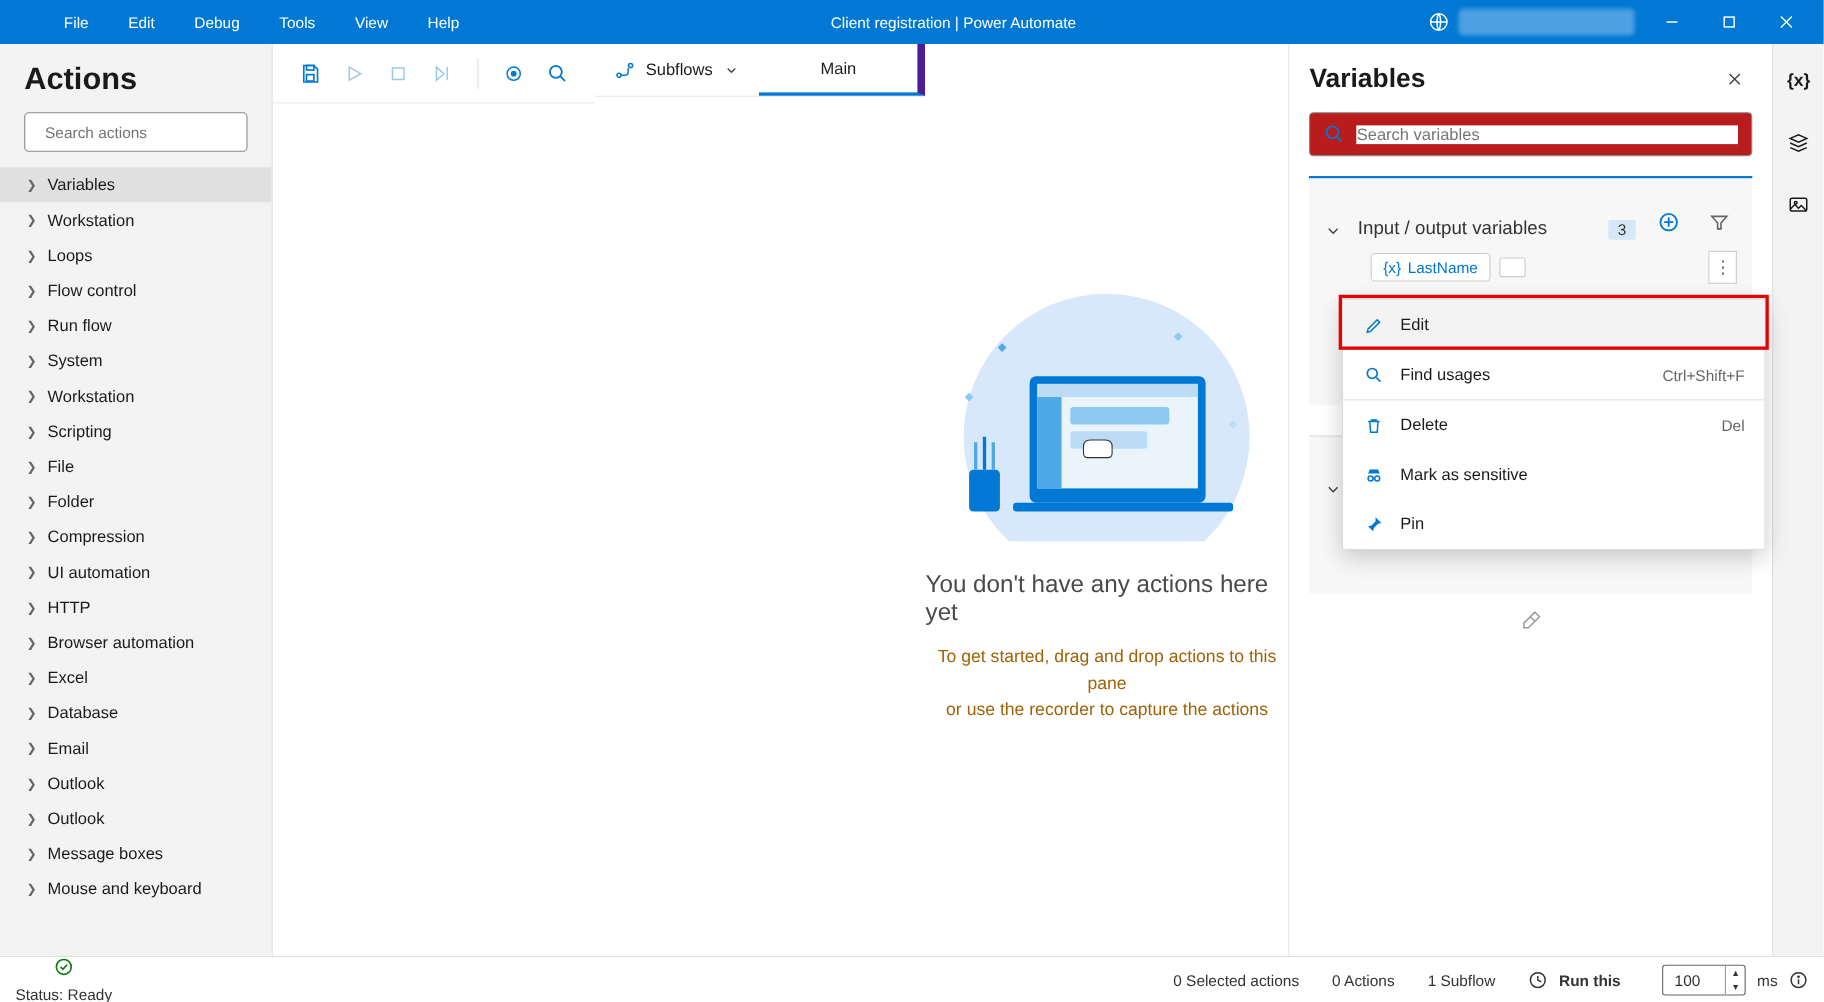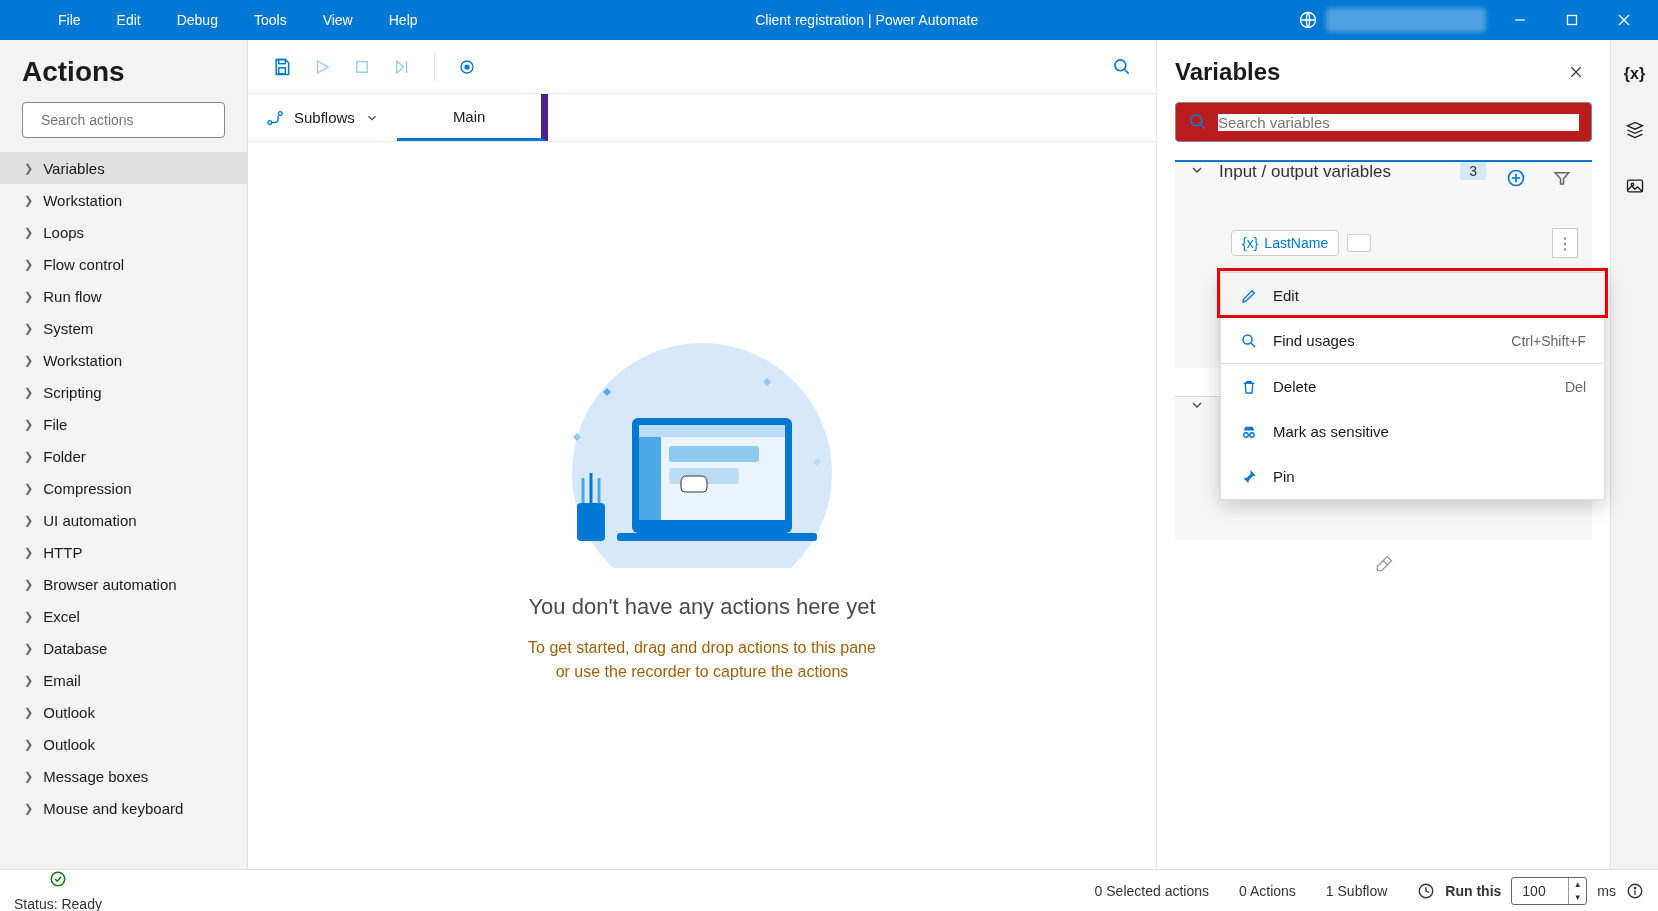--- a/index.html
+++ b/index.html
@@ -23,21 +23,21 @@
 .actions-panel { width: 248px; background: #f3f3f3; display: flex; flex-direction: column; border-right: 1px solid #e0e0e0; }
 .actions-header { padding: 16px 22px 14px; font-size: 28px; font-weight: 600; color: #1a1a1a; }
 .actions-search { margin: 0 22px 14px; height: 36px; border: 1px solid #888; border-radius: 4px; background: #fff; display: flex; align-items: center; padding: 0 10px; gap: 8px; }
 .actions-search input { border: none; outline: none; flex: 1; font-size: 14px; color: #333; }
 .action-list { flex: 1; overflow-y: auto; }
 .action-item { display: flex; align-items: center; height: 32px; padding: 0 10px 0 24px; gap: 10px; font-size: 15px; color: #1a1a1a; cursor: pointer; }
 .action-item.selected { background: #e0e0e0; }
 .chev { color: #666; font-size: 11px; }
 
 
-.center { flex: 1; display: flex; flex-direction: column; background: #fff; }
+.center { flex: 1; display: flex; flex-direction: row; background: #fff; }
 .toolbar { height: 54px; border-bottom: 1px solid #e8e8e8; display: flex; align-items: center; padding: 0 16px; gap: 4px; }
 .tool-btn { width: 36px; height: 36px; display: flex; align-items: center; justify-content: center; cursor: pointer; border-radius: 2px; }
 .tool-btn.disabled { opacity: 0.4; cursor: default; }
 .tool-sep { width: 1px; height: 28px; background: #e0e0e0; margin: 0 10px; }
 .toolbar-right { margin-left: auto; }
 
 .subflow-row { height: 48px; border-bottom: 1px solid #e8e8e8; display: flex; align-items: center; }
 .subflows-btn { display: flex; align-items: center; gap: 10px; padding: 0 18px; height: 100%; cursor: pointer; font-size: 15px; color: #1a1a1a; }
 .tab { height: 100%; padding: 0 56px; display: flex; align-items: center; font-size: 15px; color: #1a1a1a; border-bottom: 3px solid #0078d4; border-right: 7px solid #4c1d95; }
 
@@ -47,21 +47,21 @@
 
 
 .vars-panel { width: 454px; border-left: 1px solid #e8e8e8; background: #fff; display: flex; flex-direction: column; padding: 0 0 0 0; }
 .vars-header { display: flex; align-items: center; padding: 16px 18px 14px; }
 .vars-header h2 { font-size: 24px; font-weight: 600; color: #1a1a1a; flex: 1; }
 .vars-close { width: 32px; height: 32px; display: flex; align-items: center; justify-content: center; cursor: pointer; color: #444; }
 .vars-search { margin: 0 18px 18px; height: 40px; border: 1px solid #888; border-radius: 4px; background: #b91c1c; display: flex; align-items: center; padding: 0 12px; gap: 10px; }
 .vars-search input { border: none; outline: none; flex: 1; font-size: 15px; }
 
 .vars-section { margin: 0 18px 28px; background: #f7f7f7; border-top: 2px solid #0078d4; }
-.vars-section-head { display: flex; align-items: flex-start; height: 56px; padding: 0 14px; gap: 14px; }
+.vars-section-head { display: flex; align-items: flex-end; height: 56px; padding: 0 14px; gap: 14px; }
 .vars-section-title { font-size: 17px; color: #333; flex: 1; }
 .vars-count { background: #d6e8f7; color: #333; padding: 1px 9px; border-radius: 2px; font-size: 14px; }
 .vars-head-btn { width: 32px; height: 32px; display: flex; align-items: center; justify-content: center; cursor: pointer; color: #0078d4; }
 .vars-head-btn.gray { color: #666; }
 .var-row { display: flex; align-items: center; height: 50px; padding: 0 14px 0 56px; }
 .var-chip { display: flex; align-items: center; gap: 6px; background: #fff; border: 1px solid #ccc; border-radius: 4px; padding: 4px 10px; color: #0078d4; font-size: 14px; cursor: pointer; }
 .var-chip-type { width: 24px; height: 18px; border: 1px solid #ccc; border-radius: 2px; margin-left: 8px; background: #fff; }
 .var-more { margin-left: auto; width: 26px; height: 30px; border: 1px solid #ccc; display: flex; align-items: center; justify-content: center; cursor: pointer; background: #fff; color: #666; }
 
 .vars-section2 { margin: 0 18px; background: #f7f7f7; border-top: 1px solid #ddd; }
@@ -79,21 +79,21 @@
 .ctx-icon { width: 20px; height: 20px; display: flex; align-items: center; justify-content: center; color: #0078d4; }
 .ctx-shortcut { margin-left: auto; color: #666; font-size: 14px; }
 .ctx-sep { height: 1px; background: #e0e0e0; margin: 0 0; }
 .red-box { position: absolute; left: 1217px; top: 268px; width: 391px; height: 50px; border: 3px solid #e60000; z-index: 101; pointer-events: none; }
 
 
 .statusbar { height: 42px; border-top: 1px solid #e0e0e0; display: flex; align-items: center; padding: 0 14px; font-size: 14px; color: #333; gap: 30px; }
 .status-left { display: flex; align-items: center; gap: 8px; flex-direction: column; }
 .status-center { margin-left: auto; display: flex; align-items: center; gap: 30px; }
 .status-delay { display: flex; align-items: center; gap: 10px; }
-.delay-input { width: 76px; height: 28px; border: 1px solid #666; border-radius: 3px; display: flex; align-items: center; }
+.delay-input { width: 76px; height: 28px; border: 1px solid #666; border-radius: 3px; display: flex; align-items: center; margin-left: 28px; }
 .delay-input span { flex: 1; padding: 0 10px; }
 .spinner { width: 18px; display: flex; flex-direction: column; border-left: 1px solid #999; }
 .spinner div { height: 13px; display: flex; align-items: center; justify-content: center; font-size: 8px; cursor: pointer; }
 
 svg { display: block; }
 
 
 .action-list::-webkit-scrollbar { width: 12px; }
 .action-list::-webkit-scrollbar-thumb { background: #ccc; border-radius: 6px; }
 

